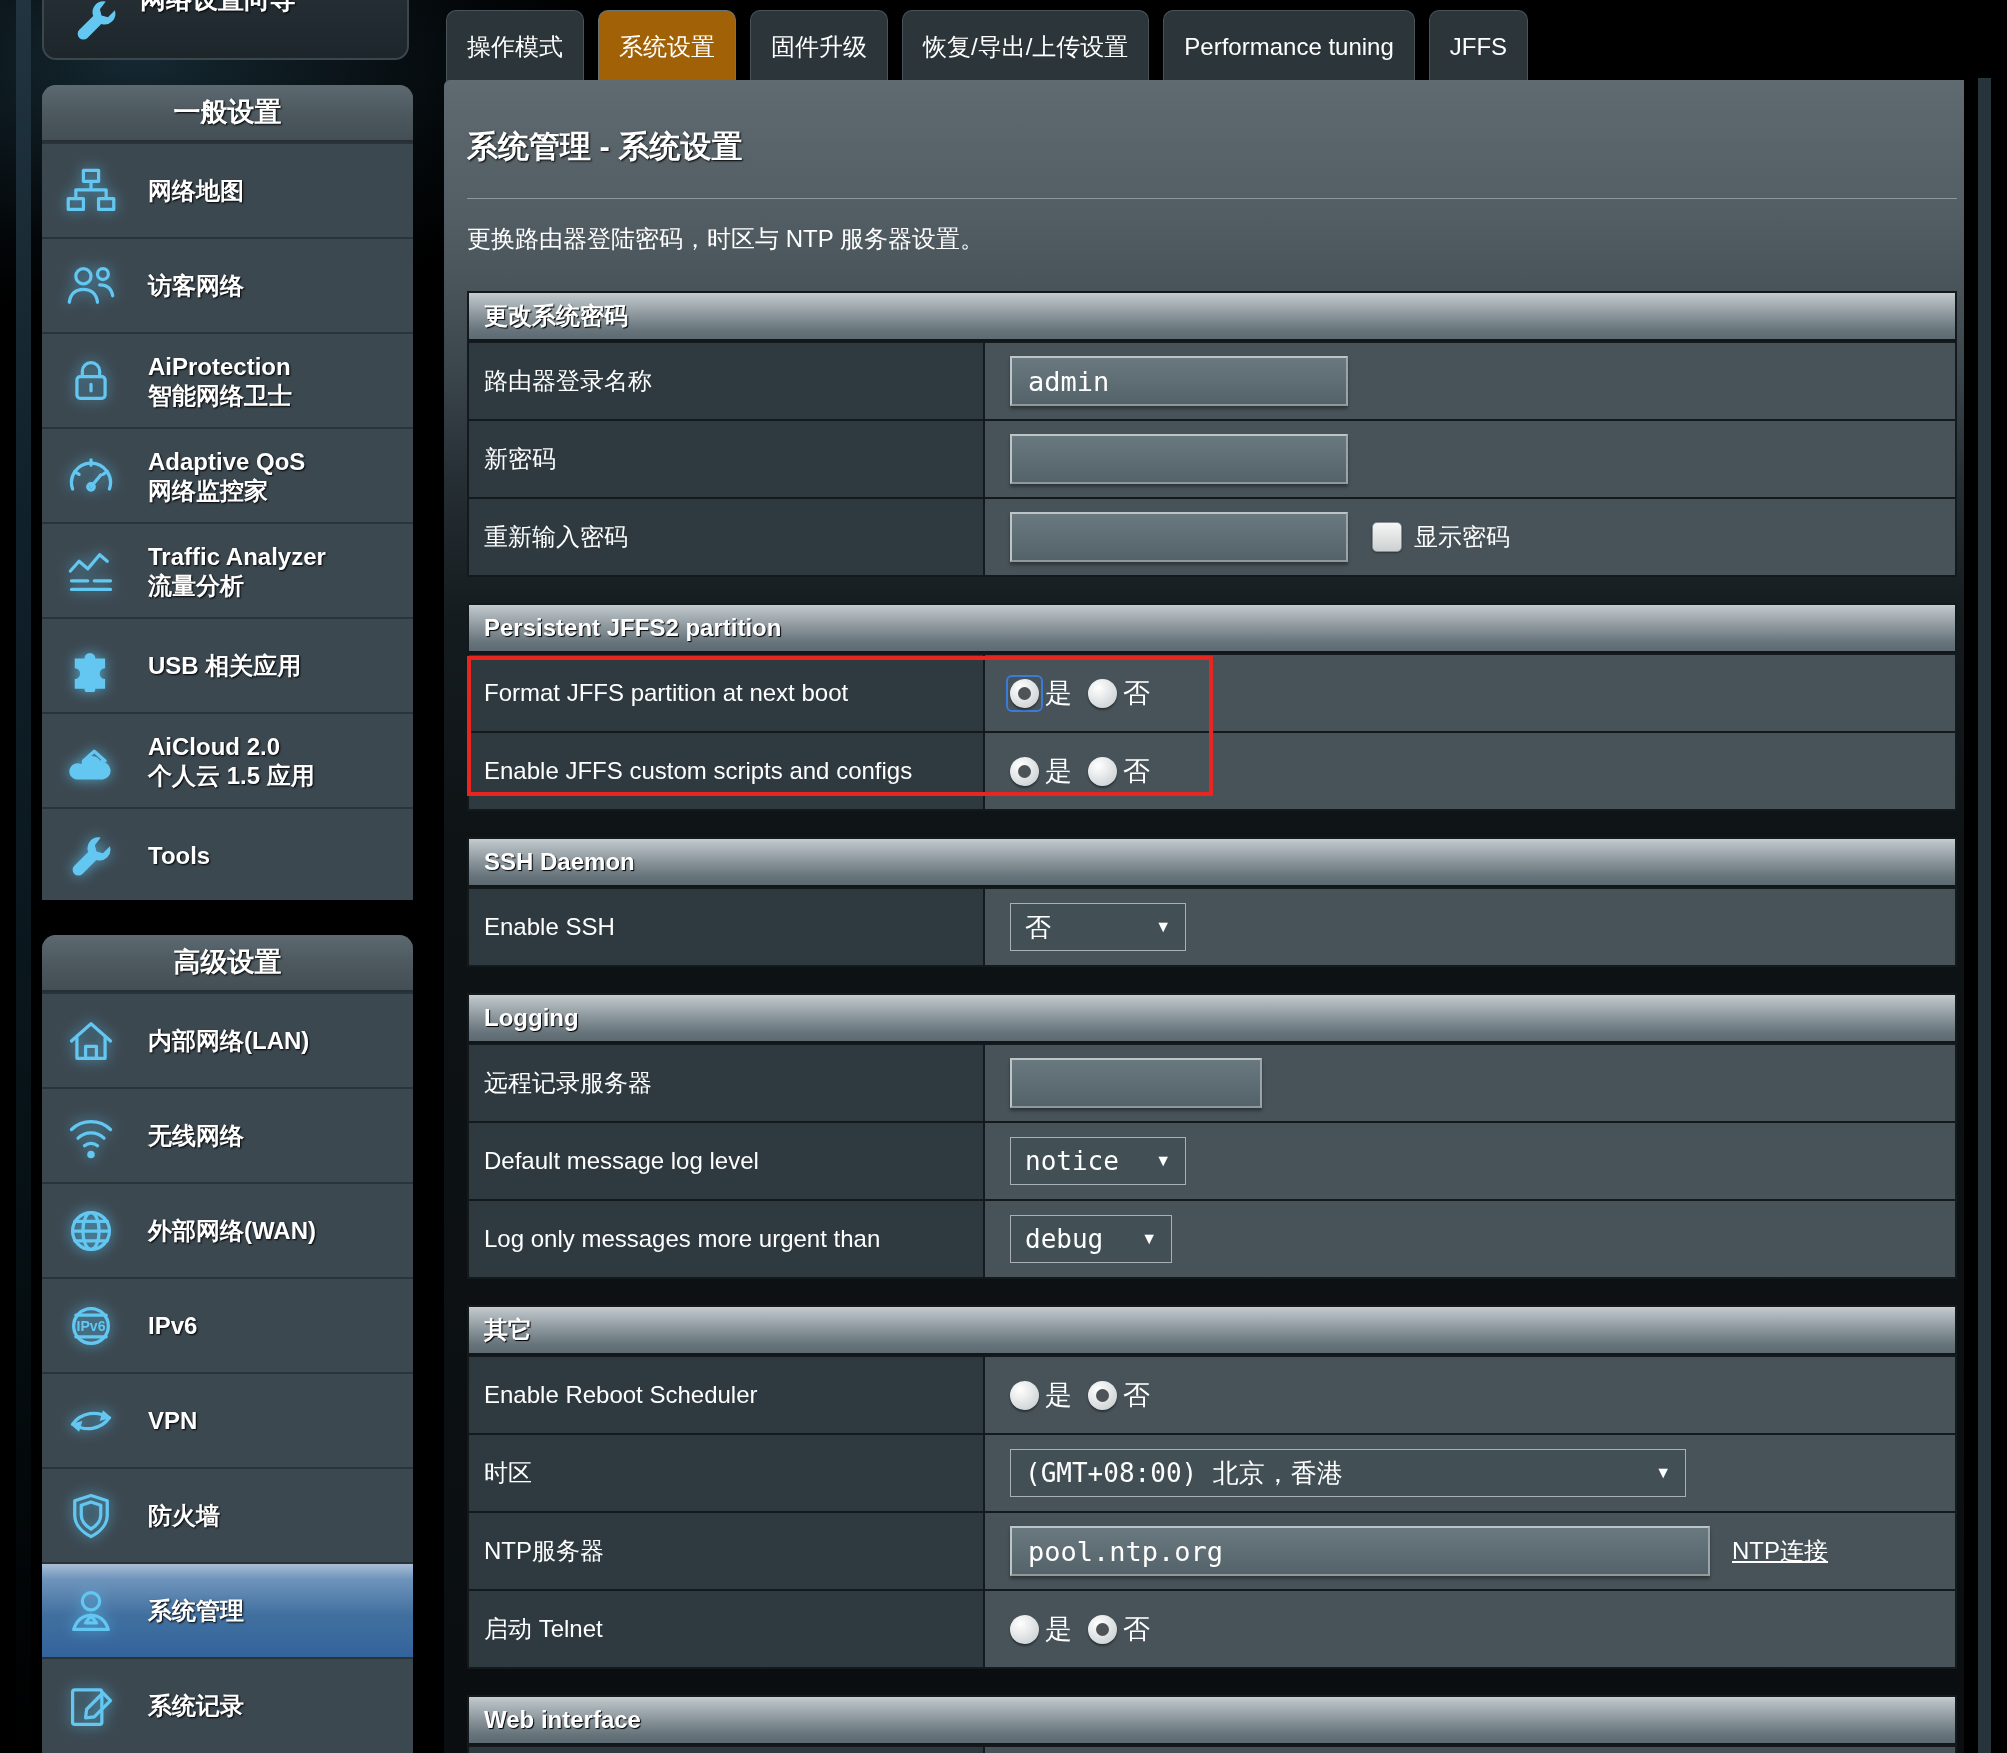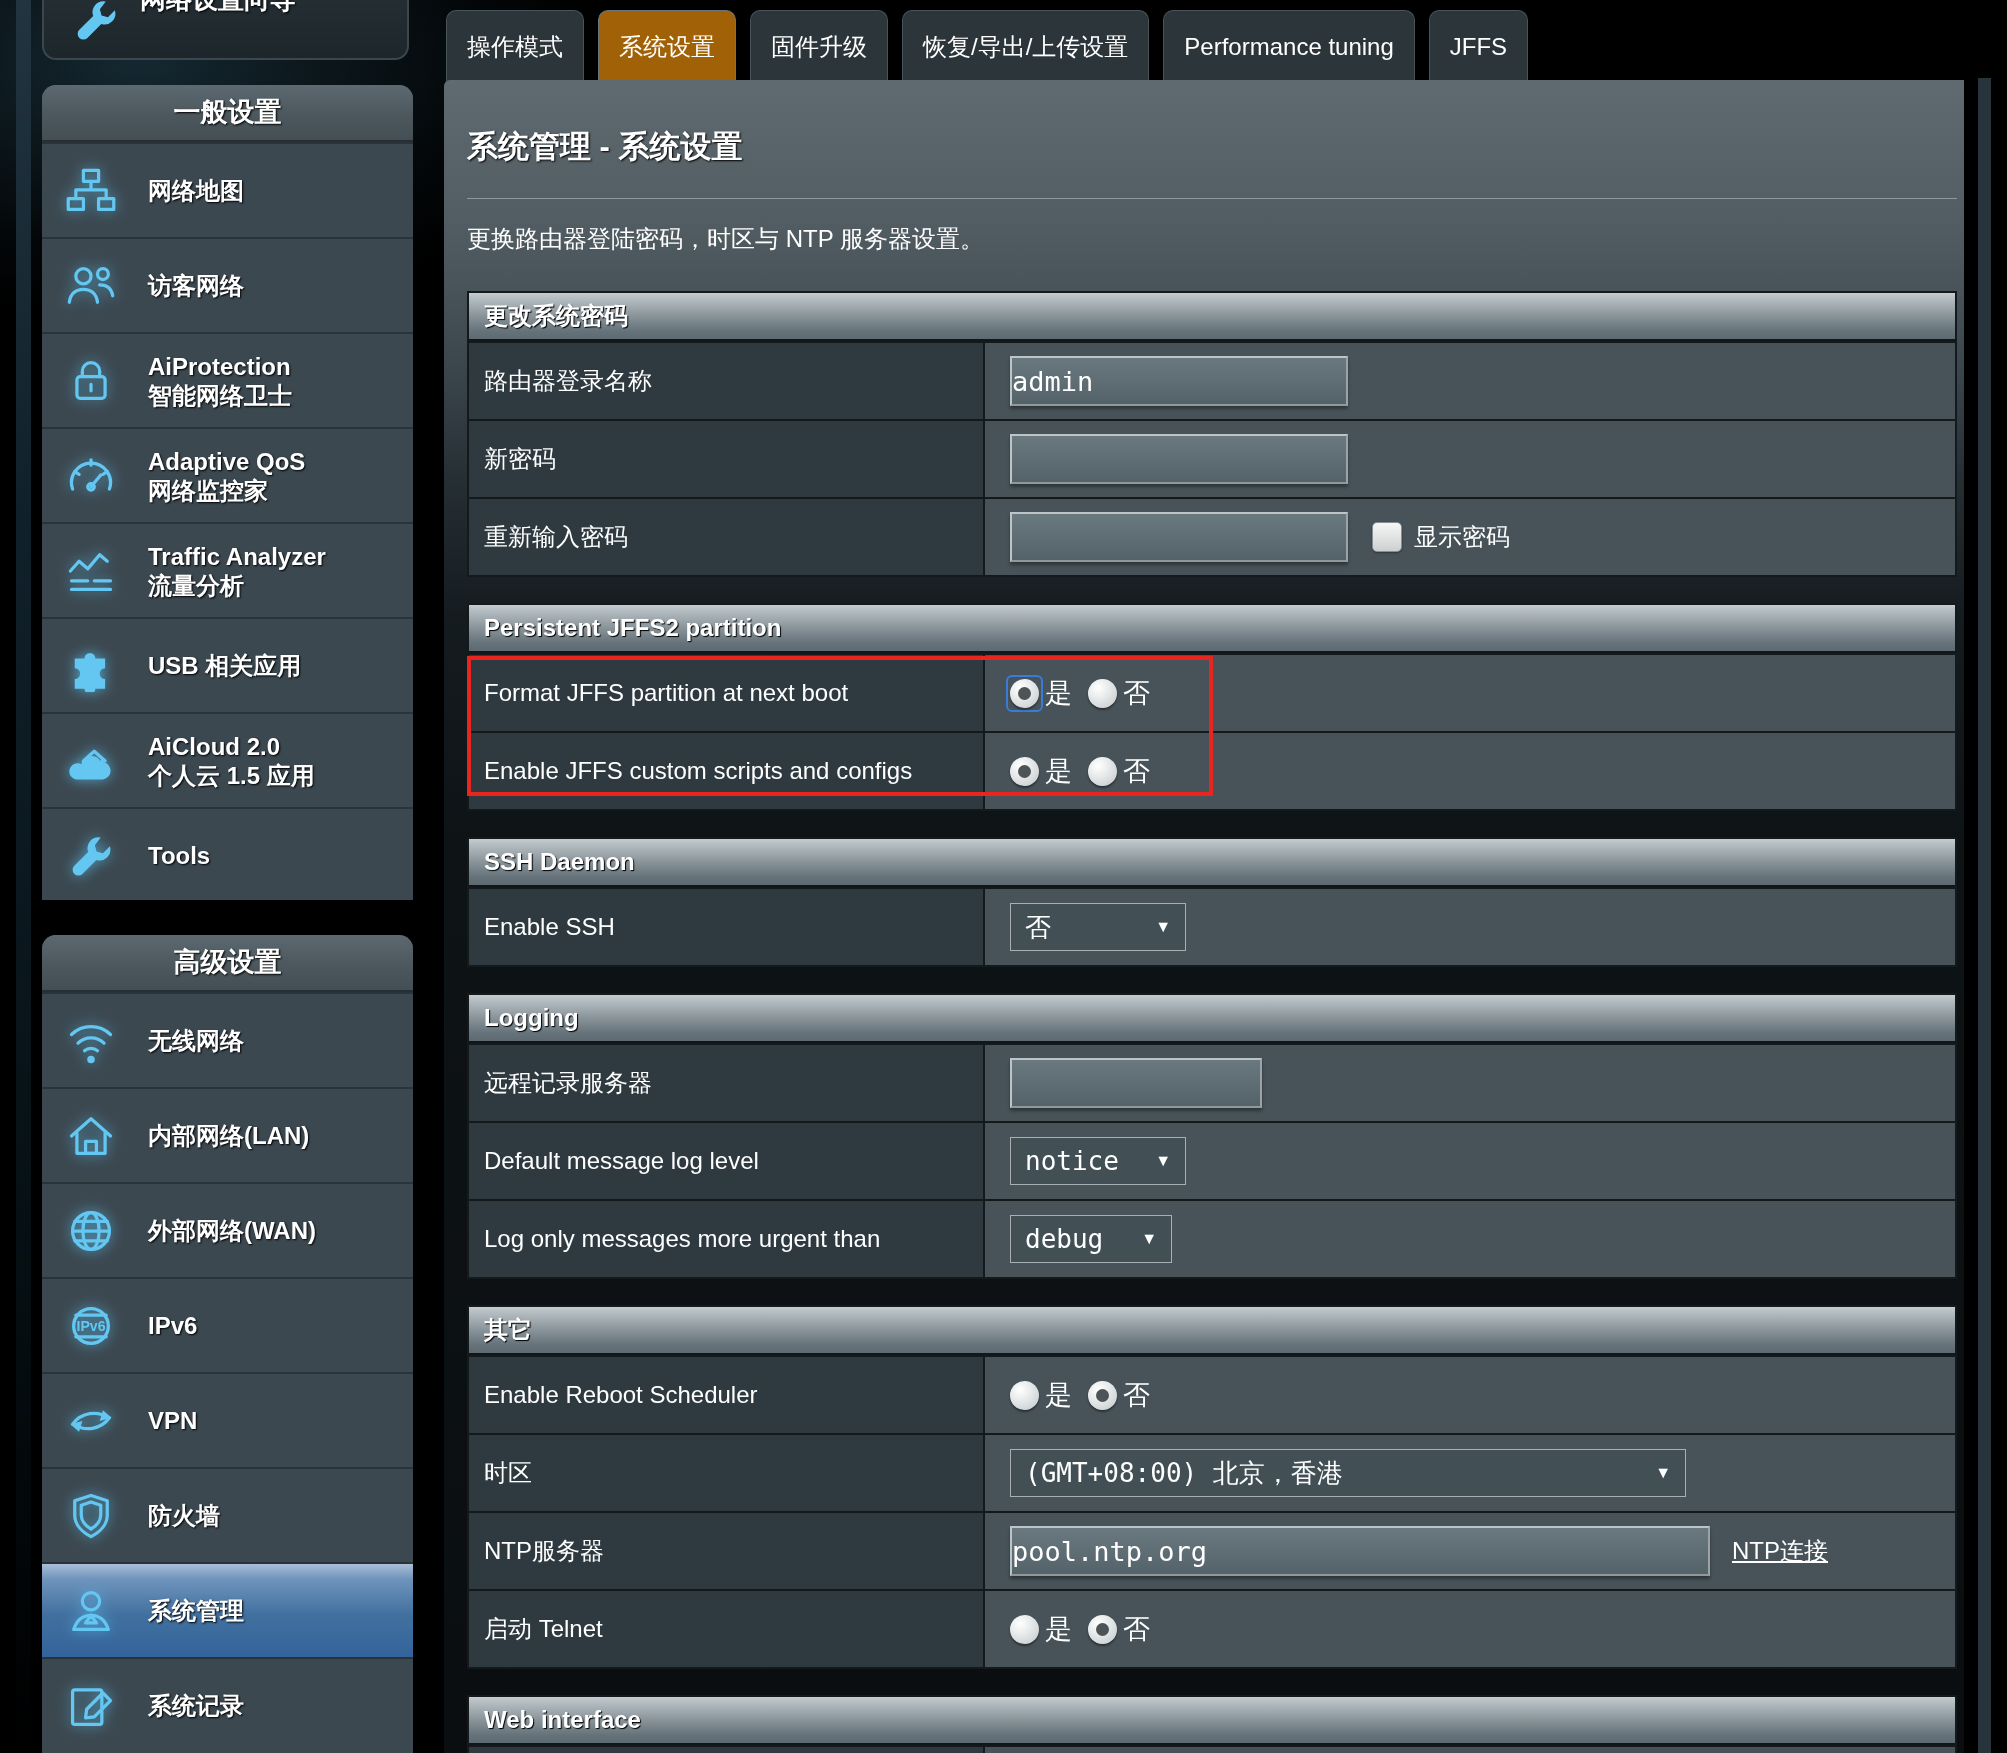--- a/index.html
+++ b/index.html
@@ -63,21 +63,21 @@
     border-bottom:2px solid #11161a;}
   .frow{display:flex;min-height:76px;border-top:2px solid #14191c;}
   .frow:first-of-type{border-top:none;}
   .flabel{width:499px;flex:0 0 499px;padding-left:15px;display:flex;align-items:center;
     font-size:24px;background:#2e3a40;border-right:2px solid #14191c;}
   .fvalue{flex:1;display:flex;align-items:center;padding-left:25px;background:#475359;}
 
   input.tin{height:50px;box-sizing:border-box;background:linear-gradient(180deg,#6a797f,#54636a);
     border:2px solid #bdc4c7;border-bottom-color:#8f989c;border-right-color:#9aa3a7;
     box-shadow:0 3px 3px rgba(0,0,0,.35);color:#fff;
-    font:27px "DejaVu Sans Mono",monospace;padding:0 0;}
+    font:27px "DejaVu Sans Mono",monospace;padding:0 16px;}
   .select{height:48px;box-sizing:border-box;display:inline-flex;align-items:center;justify-content:space-between;
     background:#425056;border:1px solid #a9b0b3;color:#fff;
     font:26px "DejaVu Sans Mono",monospace;padding:0 14px;}
   .select .arrow{font-size:16px;margin-left:12px;font-family:"Liberation Sans",sans-serif;}
 
   .radio{width:29px;height:29px;border-radius:50%;display:inline-block;position:relative;flex:0 0 29px;
     background:radial-gradient(circle at 35% 30%,#ffffff 0%,#e4e7e8 45%,#c2c7c9 100%);
     box-shadow:0 2px 2px rgba(0,0,0,.4);}
   .radio.checked::after{content:"";position:absolute;left:8px;top:8px;width:13px;height:13px;
     border-radius:50%;background:#4d5356;}
@@ -197,36 +197,36 @@
       <span class="txt">Tools</span>
     </div>
   </section>
 
   <section class="group advanced">
     <div class="group-header">高级设置</div>
 
     <div class="sitem">
       <span class="icn">
         <svg class="ic" viewBox="0 0 48 48">
-            <path d="M6 18a26 26 0 0 1 36 0M12 26a17 17 0 0 1 24 0M18 33a9 9 0 0 1 12 0"></path>
-            <circle class="fl" cx="24" cy="41" r="3.5"></circle>
-          </svg>
-      </span>
-      <span class="txt">无线网络</span>
-    </div>
-
-    <div class="sitem">
-      <span class="icn">
-        <svg class="ic" viewBox="0 0 48 48">
             <path d="M6 24L24 8l18 16"></path>
             <path d="M11 21v19h26V21"></path>
             <rect x="19" y="29" width="10" height="11"></rect>
           </svg>
       </span>
       <span class="txt">内部网络(LAN)</span>
+    </div>
+
+    <div class="sitem">
+      <span class="icn">
+        <svg class="ic" viewBox="0 0 48 48">
+            <path d="M6 18a26 26 0 0 1 36 0M12 26a17 17 0 0 1 24 0M18 33a9 9 0 0 1 12 0"></path>
+            <circle class="fl" cx="24" cy="41" r="3.5"></circle>
+          </svg>
+      </span>
+      <span class="txt">无线网络</span>
     </div>
 
     <div class="sitem">
       <span class="icn">
         <svg class="ic" viewBox="0 0 48 48">
             <circle cx="24" cy="24" r="17"></circle>
             <ellipse cx="24" cy="24" rx="7.5" ry="17"></ellipse>
             <path d="M7 24h34M9 15h30M9 33h30"></path>
           </svg>
       </span>

